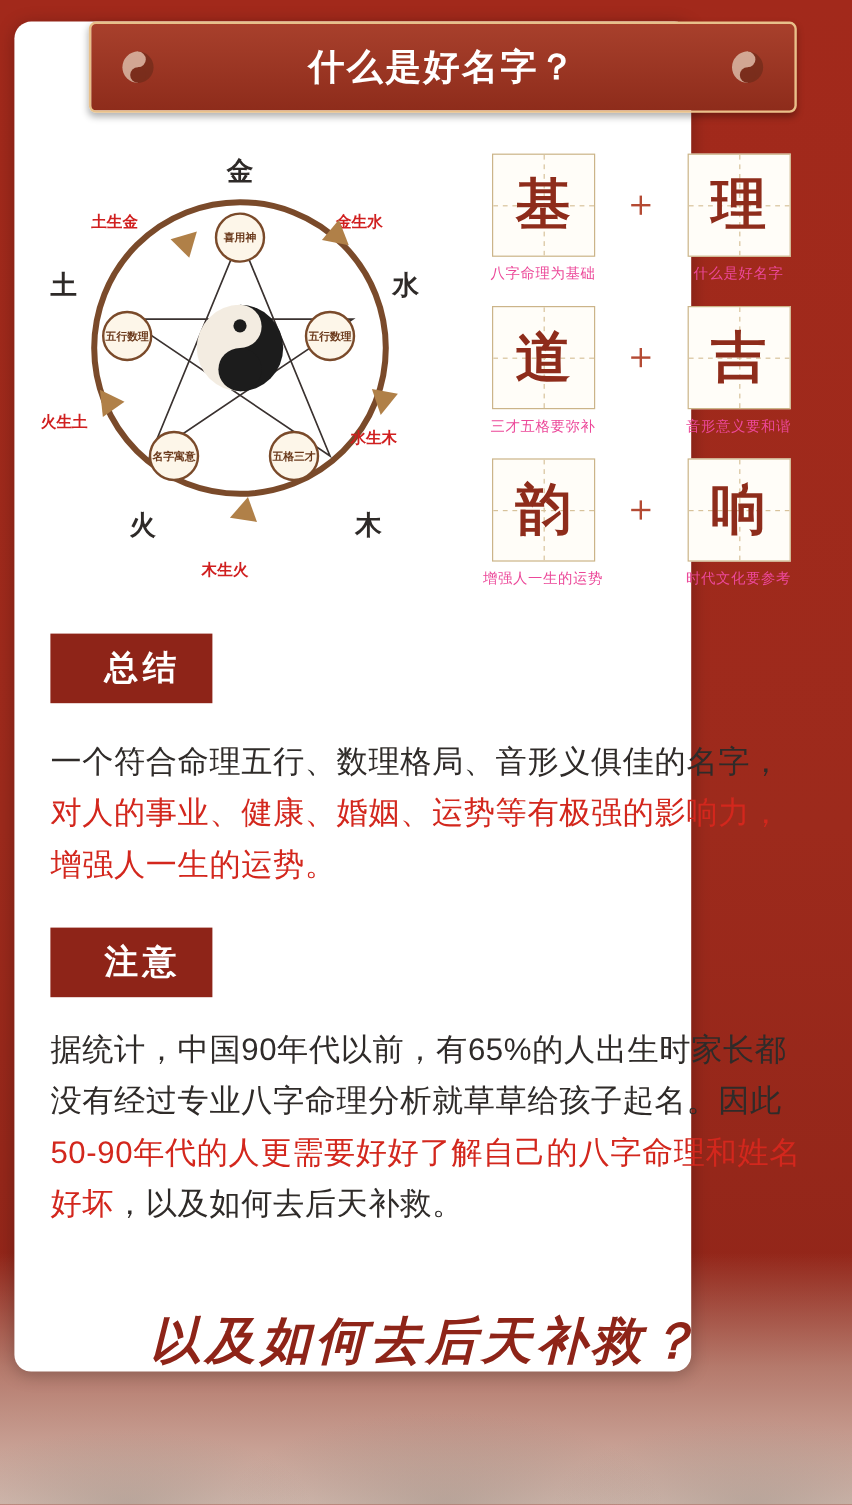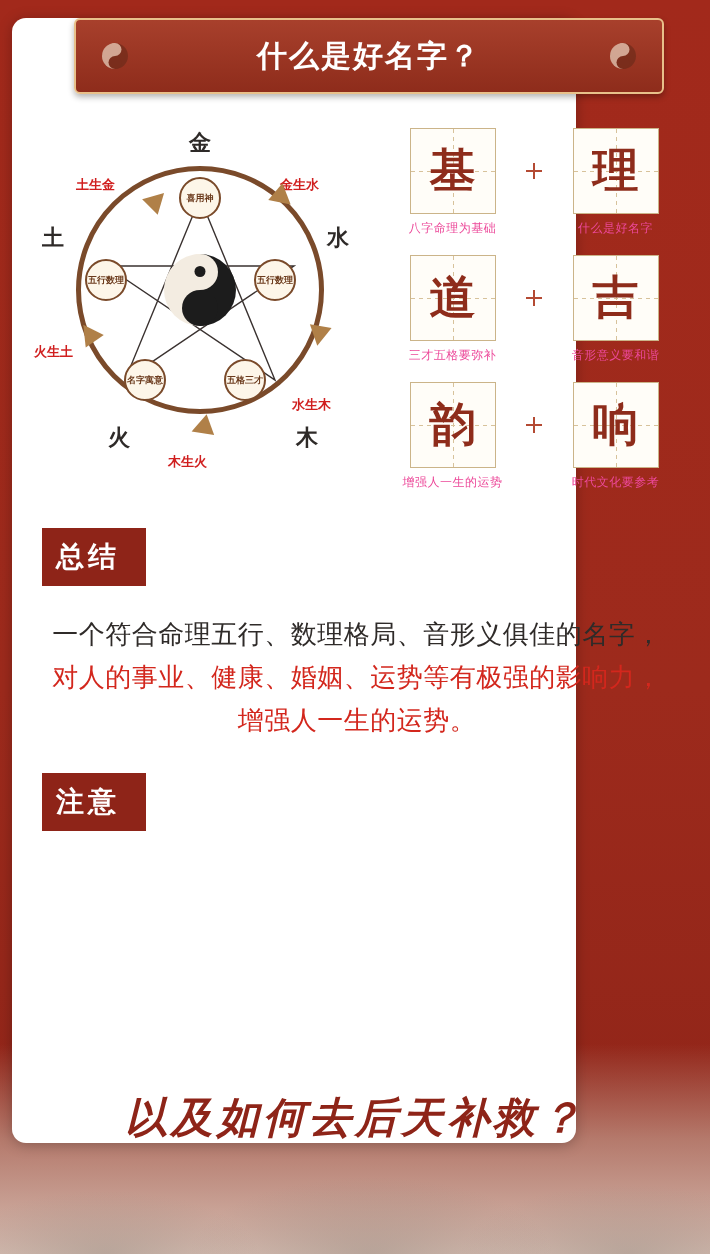--- a/index.html
+++ b/index.html
@@ -262,35 +262,35 @@
   .plus-mark:after { top: 50%; left: 0; height: 2px; width: 16px; margin-top: -1px; }
 
   
   .section-tag {
     display: inline-block;
     background: #8e2418;
     color: #ffffff;
     font-size: 28px;
     font-weight: bold;
     letter-spacing: 4px;
-    padding: 10px 26px 10px 14px;
+    padding: 10px 26px 10px 45px;
   }
   .sec1 { position: absolute; left: 30px; top: 510px; }
   .sec2 { position: absolute; left: 30px; top: 755px; }
 
   .para {
     position: absolute;
     left: 30px;
     width: 630px;
     font-size: 26px;
     line-height: 43px;
     color: #2f2b29;
     letter-spacing: 0.5px;
   }
-  .p1 { top: 595px; text-align: center; }
+  .p1 { top: 595px; }
   .p2 { top: 835px; }
   .hl { color: #d3271d; }
 
   .slogan {
     position: absolute;
     left: 0;
     right: 0;
     top: 1090px;
     text-align: center;
     font-size: 42px;
@@ -347,22 +347,22 @@
         </div>
 
       <div class="elem-label" style="left:161px; top:10px;">金</div>
       <div class="elem-label" style="left:299px; top:105px;">水</div>
       <div class="elem-label" style="left:268px; top:305px;">木</div>
       <div class="elem-label" style="left:80px; top:305px;">火</div>
       <div class="elem-label" style="left:14px; top:105px;">土</div>
 
       <div class="gen-label" style="left:48px; top:58px;">土生金</div>
       <div class="gen-label" style="left:252px; top:58px;text-align:center;">金生水</div>
-      <div class="gen-label" style="left:264px; top:238px;margin-top:40px;">水生木</div>
-      <div class="gen-label" style="left:140px; top:335px;">木生火</div>
+      <div class="gen-label" style="left:264px; top:238px;">水生木</div>
+      <div class="gen-label" style="left:140px; top:348px;">木生火</div>
       <div class="gen-label" style="left:6px; top:225px;">火生土</div>
 
       <div class="arrow" style="left:118px; top:72px; transform: rotate(45deg);"></div>
       <div class="arrow" style="left:244px; top:70px; transform: rotate(130deg);"></div>
       <div class="arrow" style="left:280px; top:208px; transform: rotate(190deg);"></div>
       <div class="arrow" style="left:162px; top:300px; transform: rotate(250deg);"></div>
       <div class="arrow" style="left:50px; top:205px; transform: rotate(325deg);"></div>
     </div>
 
     <div class="char-grid">
@@ -419,16 +419,19 @@
   <div class="sec1">
     <span class="section-tag">总结</span>
   </div>
   <div class="para p1">
     <span>一个符合命理五行、数理格局、音形义俱佳的名字，</span><span class="hl">对人的事业、健康、婚姻、运势等有极强的影响力，增强人一生的运势。</span>
   </div>
 
   <div class="sec2">
     <span class="section-tag">注意</span>
   </div>
+  <div class="para p2">
+    <span>据统计，中国90年代以前，有65%的人出生时家长都没有经过专业八字命理分析就草草给孩子起名。因此</span><span class="hl">50-90年代的人更需要好好了解自己的八字命理和姓名好坏</span><span>，以及如何去后天补救。</span>
+  </div>
 
 </div>
 
 <div class="slogan">以及如何去后天补救？</div>
 
 </body></html>

